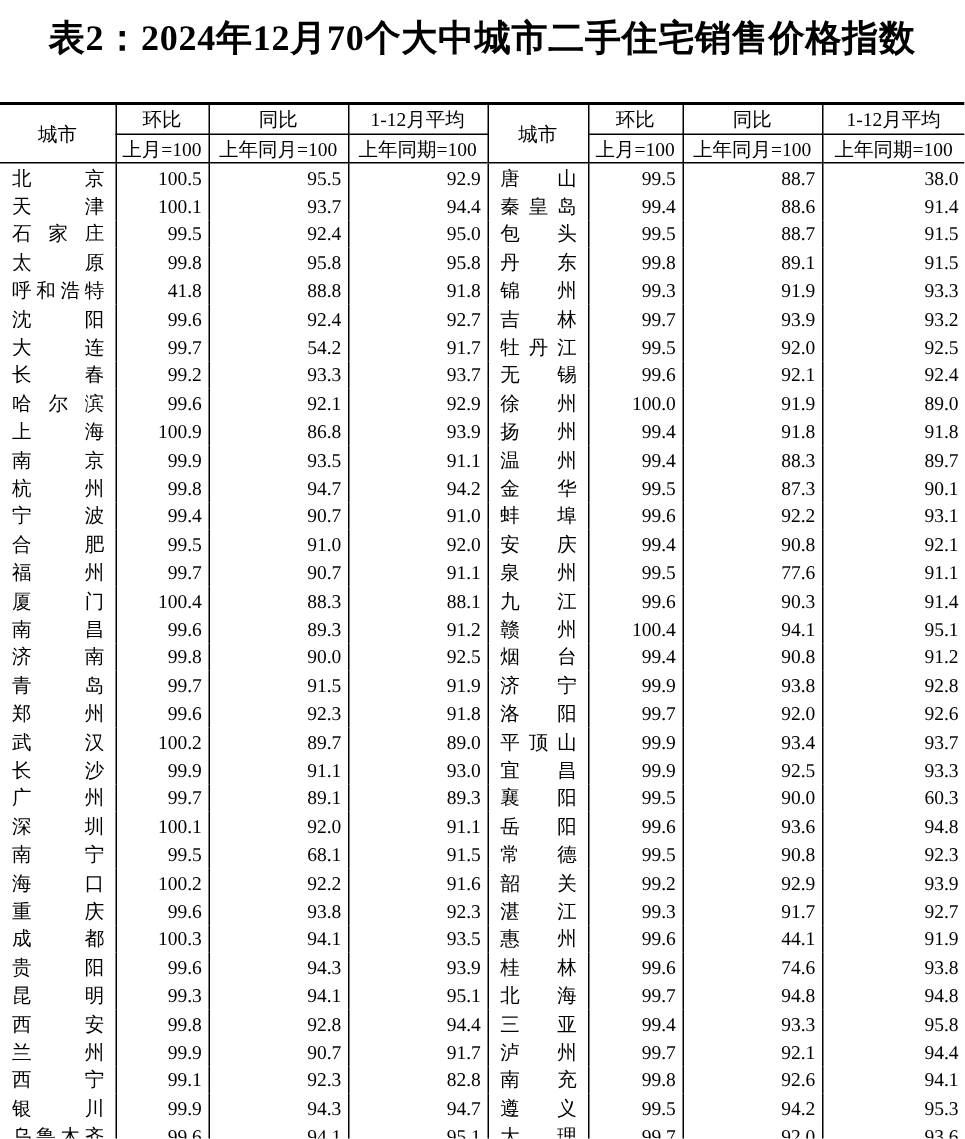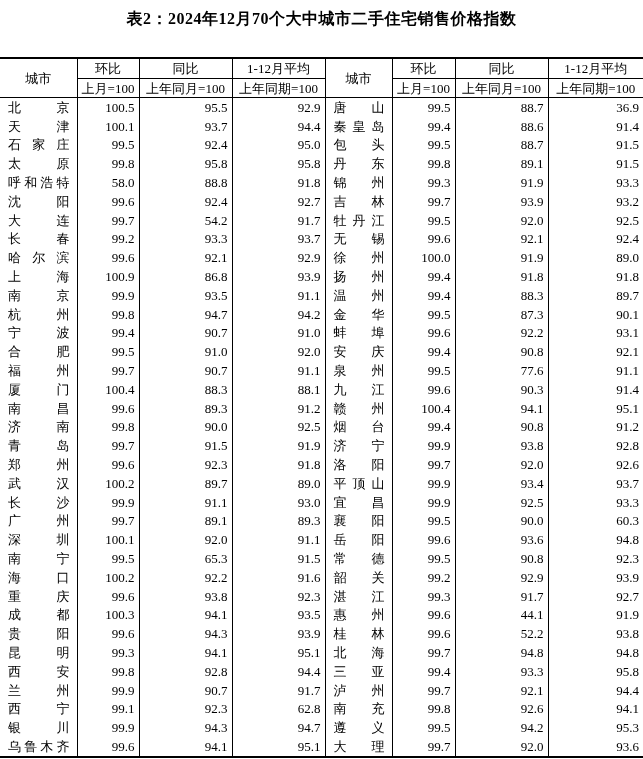--- a/index.html
+++ b/index.html
@@ -10,21 +10,21 @@
     background: #ffffff;
     overflow: hidden;
   }
   body {
     font-family: "Liberation Serif", "DejaVu Serif", serif;
     color: #000000;
   }
   .title {
     padding-top: 9px;
     text-align: center;
-    font-size: 16px;
+    font-size: 24px;
     font-weight: bold;
     letter-spacing: 0.5px;
     white-space: nowrap;
   }
   table.idx {
     border-collapse: collapse;
     table-layout: fixed;
     width: 643px;
     margin-top: 27px;
     border-top: 2.5px solid #000;
@@ -108,21 +108,21 @@
         <td class="num br">95.5</td>
         <td class="num br">92.9</td>
         <td class="city br">
           <span class="cw">
             <span>唐</span>
             <span>山</span>
           </span>
         </td>
         <td class="num br">99.5</td>
         <td class="num br">88.7</td>
-        <td class="num">36.9</td>
+        <td class="num">38.0</td>
       </tr>
       <tr>
         <td class="city br">
           <span class="cw">
             <span>天</span>
             <span>津</span>
           </span>
         </td>
         <td class="num br">100.1</td>
         <td class="num br">93.7</td>
@@ -181,21 +181,21 @@
       </tr>
       <tr>
         <td class="city br">
           <span class="cw">
             <span>呼</span>
             <span>和</span>
             <span>浩</span>
             <span>特</span>
           </span>
         </td>
-        <td class="num br">58.0</td>
+        <td class="num br">41.8</td>
         <td class="num br">88.8</td>
         <td class="num br">91.8</td>
         <td class="city br">
           <span class="cw">
             <span>锦</span>
             <span>州</span>
           </span>
         </td>
         <td class="num br">99.3</td>
         <td class="num br">91.9</td>
@@ -585,21 +585,21 @@
         <td class="num">94.8</td>
       </tr>
       <tr>
         <td class="city br">
           <span class="cw">
             <span>南</span>
             <span>宁</span>
           </span>
         </td>
         <td class="num br">99.5</td>
-        <td class="num br">65.3</td>
+        <td class="num br">68.1</td>
         <td class="num br">91.5</td>
         <td class="city br">
           <span class="cw">
             <span>常</span>
             <span>德</span>
           </span>
         </td>
         <td class="num br">99.5</td>
         <td class="num br">90.8</td>
         <td class="num">92.3</td>
@@ -674,21 +674,21 @@
         <td class="num br">99.6</td>
         <td class="num br">94.3</td>
         <td class="num br">93.9</td>
         <td class="city br">
           <span class="cw">
             <span>桂</span>
             <span>林</span>
           </span>
         </td>
         <td class="num br">99.6</td>
-        <td class="num br">52.2</td>
+        <td class="num br">74.6</td>
         <td class="num">93.8</td>
       </tr>
       <tr>
         <td class="city br">
           <span class="cw">
             <span>昆</span>
             <span>明</span>
           </span>
         </td>
         <td class="num br">99.3</td>
@@ -746,21 +746,21 @@
       </tr>
       <tr>
         <td class="city br">
           <span class="cw">
             <span>西</span>
             <span>宁</span>
           </span>
         </td>
         <td class="num br">99.1</td>
         <td class="num br">92.3</td>
-        <td class="num br">62.8</td>
+        <td class="num br">82.8</td>
         <td class="city br">
           <span class="cw">
             <span>南</span>
             <span>充</span>
           </span>
         </td>
         <td class="num br">99.8</td>
         <td class="num br">92.6</td>
         <td class="num">94.1</td>
       </tr>

